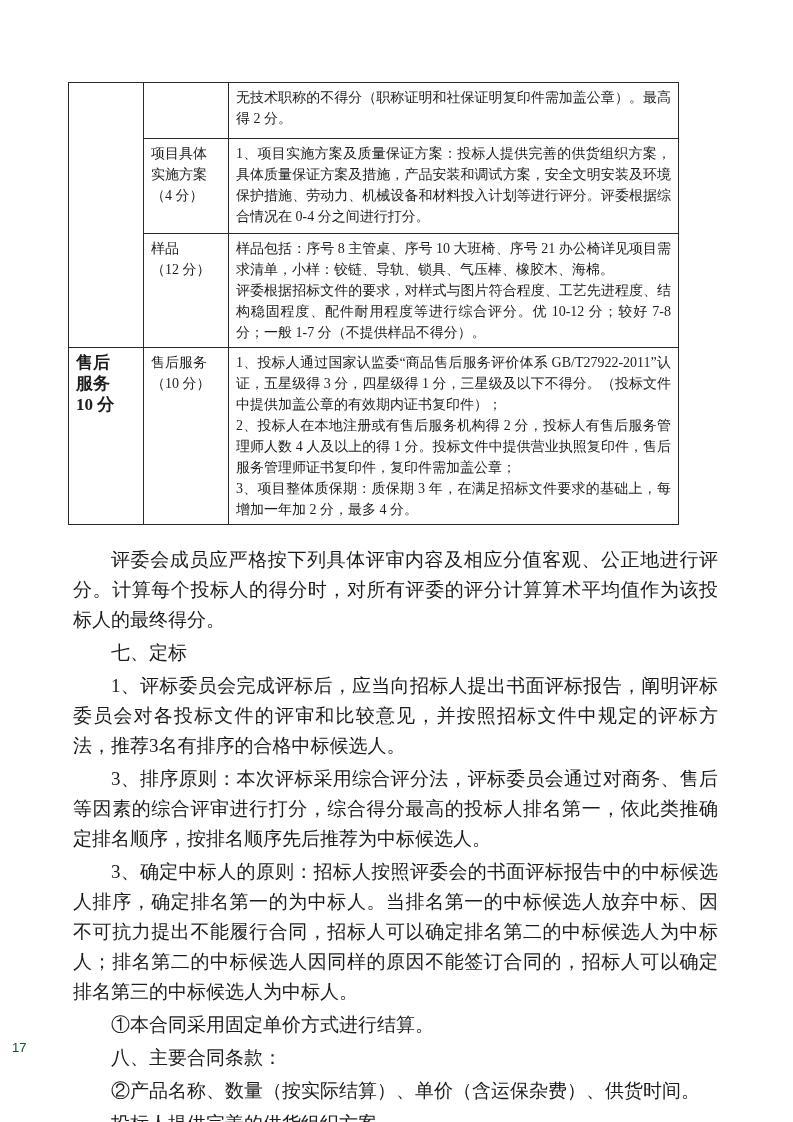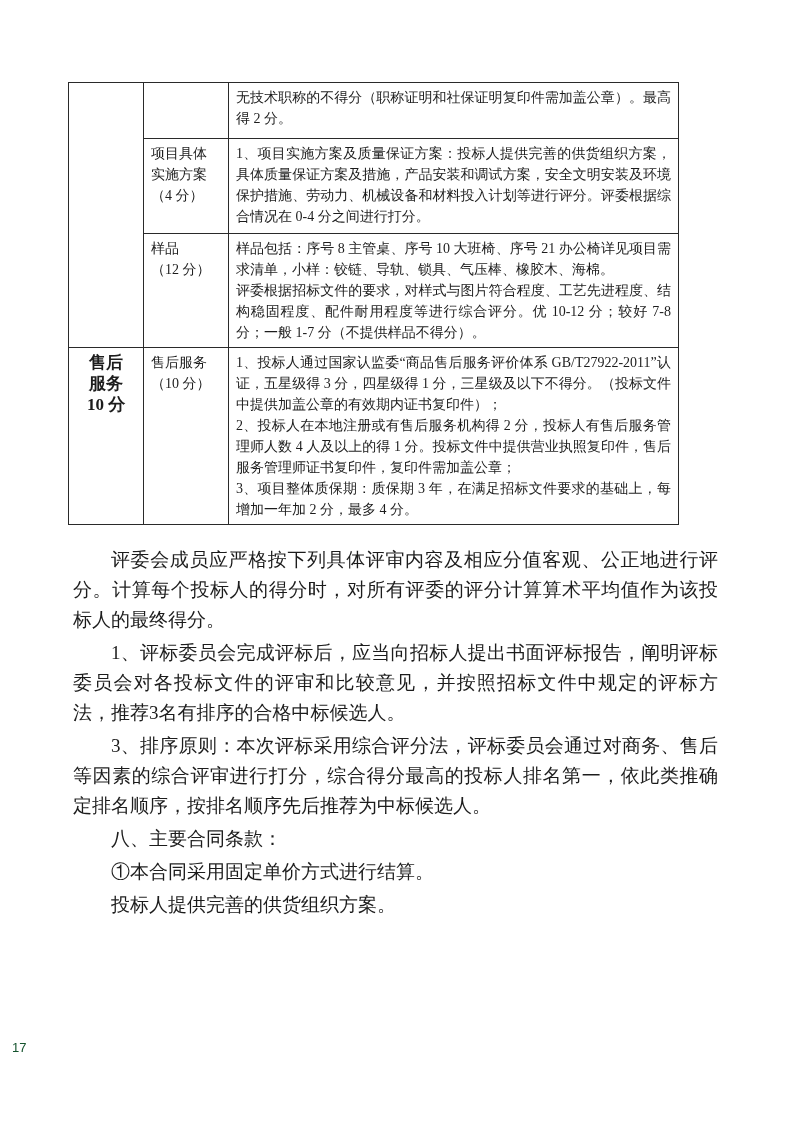--- a/index.html
+++ b/index.html
@@ -23,21 +23,20 @@
     table-layout: fixed;
     font-size: 14px;
   }
   table.eval-table td {
     border: 1px solid #2a2a2a;
     vertical-align: top;
     padding: 4px 7px;
     line-height: 21px;
   }
   td.cat-cell {
-    text-align: center;
     vertical-align: middle;
     font-weight: bold;
     font-size: 17px;
     line-height: 42px;
     padding: 0 2px;
   }
   td.crit-cell {
     text-align: left;
     vertical-align: middle;
     line-height: 30px;
@@ -121,22 +120,25 @@
           <div>1、投标人通过国家认监委“商品售后服务评价体系 GB/T27922-2011”认证，五星级得 3 分，四星级得 1 分，三星级及以下不得分。（投标文件中提供加盖公章的有效期内证书复印件）；</div>
           <div>2、投标人在本地注册或有售后服务机构得 2 分，投标人有售后服务管理师人数 4 人及以上的得 1 分。投标文件中提供营业执照复印件，售后服务管理师证书复印件，复印件需加盖公章；</div>
           <div>3、项目整体质保期：质保期 3 年，在满足招标文件要求的基础上，每增加一年加 2 分，最多 4 分。</div>
         </td>
       </tr>
     </tbody>
   </table>
 
   <div class="doc-body">
     <p>评委会成员应严格按下列具体评审内容及相应分值客观、公正地进行评分。计算每个投标人的得分时，对所有评委的评分计算算术平均值作为该投标人的最终得分。</p>
+    <p>七、定标</p>
     <p>1、评标委员会完成评标后，应当向招标人提出书面评标报告，阐明评标委员会对各投标文件的评审和比较意见，并按照招标文件中规定的评标方法，推荐3名有排序的合格中标候选人。</p>
     <p>3、排序原则：本次评标采用综合评分法，评标委员会通过对商务、售后等因素的综合评审进行打分，综合得分最高的投标人排名第一，依此类推确定排名顺序，按排名顺序先后推荐为中标候选人。</p>
+    <p>3、确定中标人的原则：招标人按照评委会的书面评标报告中的中标候选人排序，确定排名第一的为中标人。当排名第一的中标候选人放弃中标、因不可抗力提出不能履行合同，招标人可以确定排名第二的中标候选人为中标人；排名第二的中标候选人因同样的原因不能签订合同的，招标人可以确定排名第三的中标候选人为中标人。</p>
+    <p>①本合同采用固定单价方式进行结算。</p>
     <p>八、主要合同条款：</p>
-    <p>①本合同采用固定单价方式进行结算。</p>
+    <p>②产品名称、数量（按实际结算）、单价（含运保杂费）、供货时间。</p>
     <p>投标人提供完善的供货组织方案。</p>
   </div>
 
   <div class="page-num">17</div>
 
 </div>
 
 </body></html>

